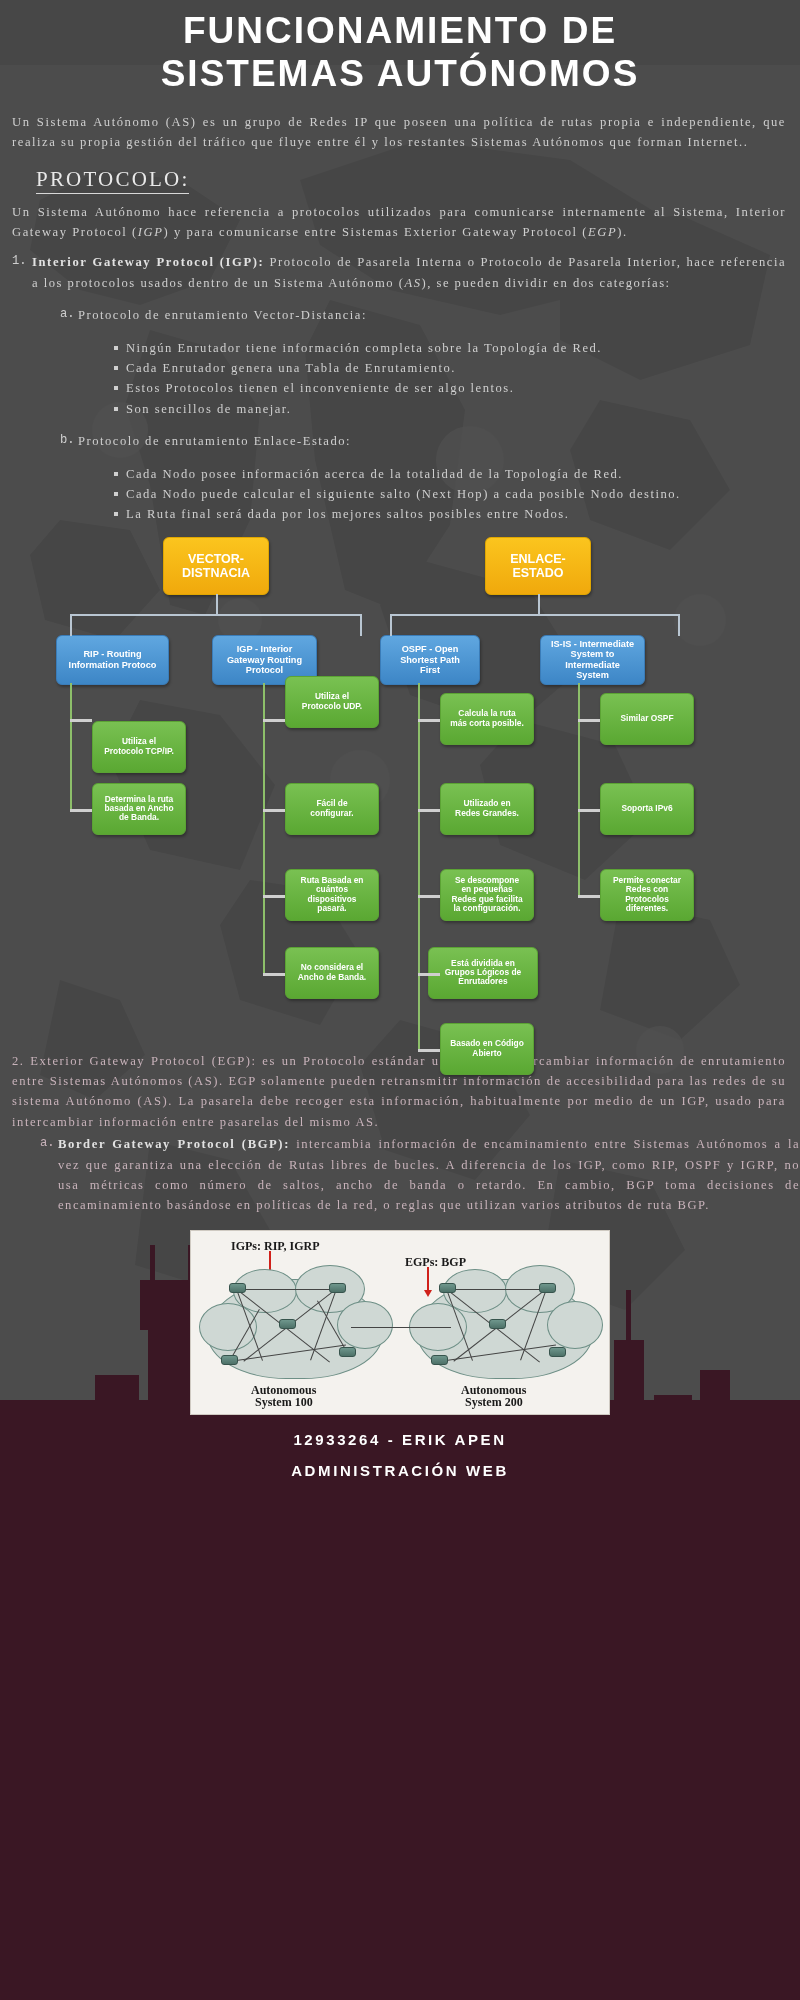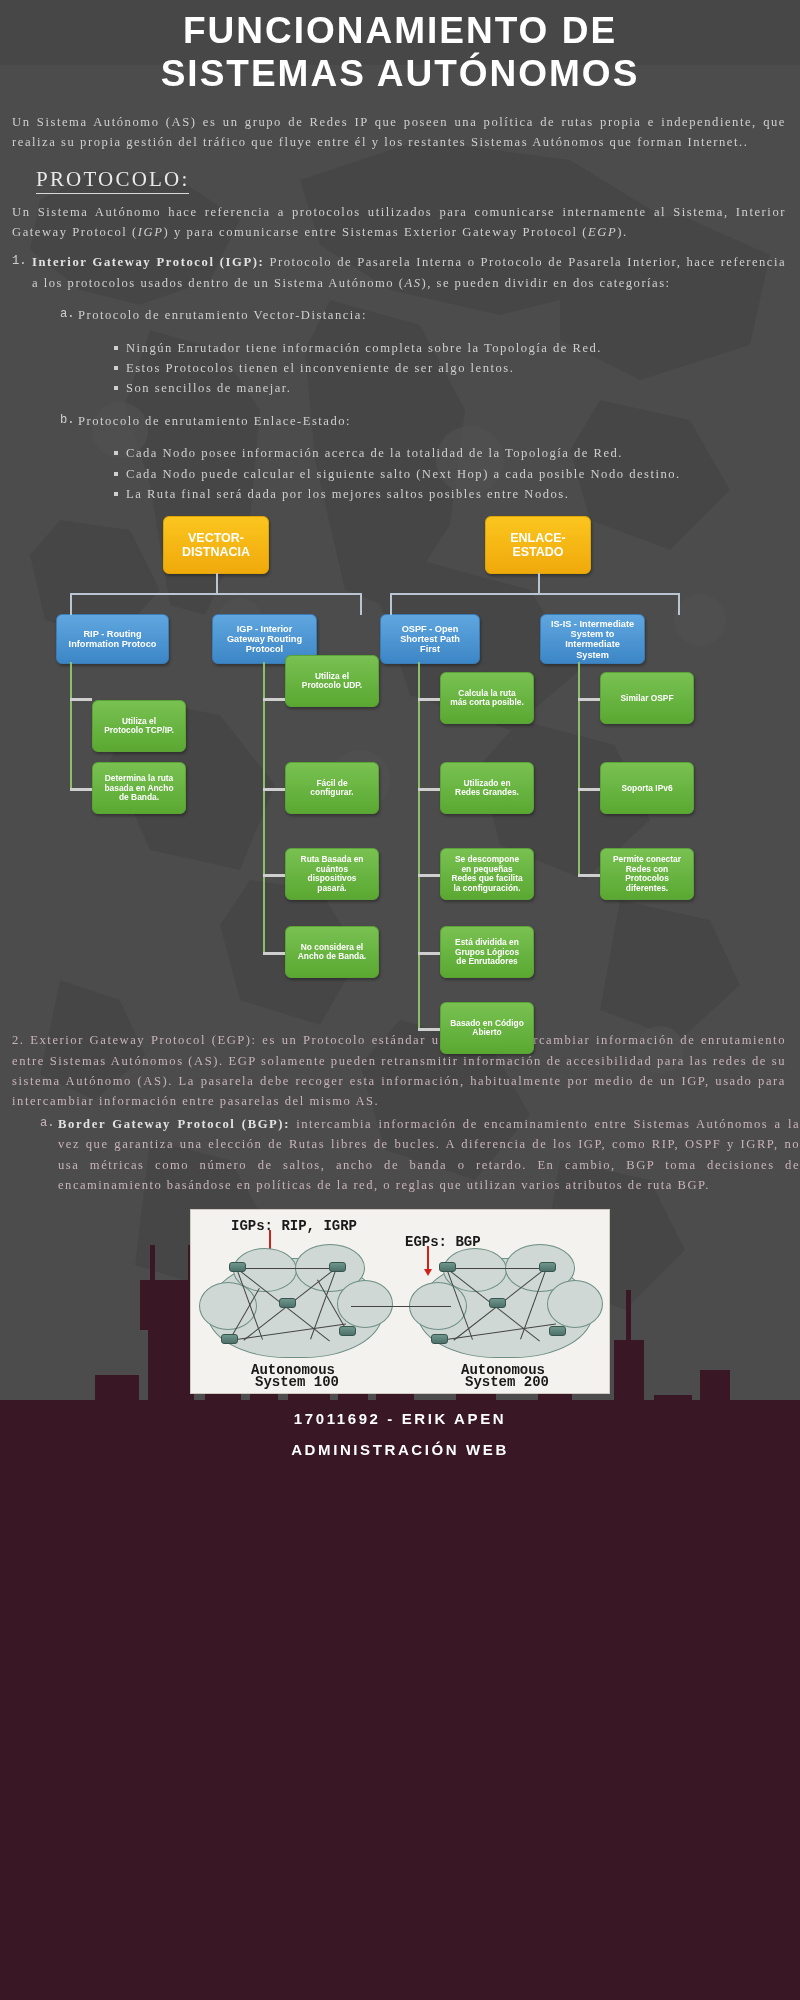--- a/index.html
+++ b/index.html
@@ -147,22 +147,22 @@
   
   .netpic {
     position:relative;
     width: 420px; height: 185px;
     margin: 14px auto 0;
     background:#f4f2ee;
     border:1px solid #cfcac2;
   }
   .netpic .nlabel {
     position:absolute;
-    font-family:Liberation Mono, monospace;
-    font-size:14px; font-weight:700; color:#1a1a1a;
+    font-family:Liberation Serif, serif;
+    font-size:12px; font-weight:700; color:#1a1a1a;
   }
   .cloud {
     position:absolute; border-radius:50%;
     background:#cfd8d4;
     border:1.3px solid #6d8f86;
   }
   .rtr {
     position:absolute; width:17px; height:10px; border-radius:3px;
     background: linear-gradient(#6f978d,#4d7168);
     border:1px solid #37544d;
@@ -273,20 +273,21 @@
 
   <ol class="numlist">
     <li>
       <span class="marker">1.</span><span class="lead">Interior Gateway Protocol (IGP):</span><span> Protocolo de Pasarela Interna o Protocolo de Pasarela Interior, hace referencia a los protocolos usados dentro de un Sistema Autónomo (</span><em class="ital">AS</em><span>), se pueden dividir en dos categorías:</span>
 
       <ol class="alphalist">
         <li>
           <span class="marker">a.</span><span>Protocolo de enrutamiento Vector-Distancia:</span>
           <ul class="bullets">
             <li>Ningún Enrutador tiene información completa sobre la Topología de Red.</li>
+            <li>Cada Enrutador genera una Tabla de Enrutamiento.</li>
             <li>Estos Protocolos tienen el inconveniente de ser algo lentos.</li>
             <li>Son sencillos de manejar.</li>
           </ul>
         </li>
         <li>
           <span class="marker">b.</span><span>Protocolo de enrutamiento Enlace-Estado:</span>
           <ul class="bullets">
             <li>Cada Nodo posee información acerca de la totalidad de la Topología de Red.</li>
             <li>Cada Nodo puede calcular el siguiente salto (Next Hop) a cada posible Nodo destino.</li>
             <li>La Ruta final será dada por los mejores saltos posibles entre Nodos.</li>
@@ -340,21 +341,21 @@
     <div class="node green" style="left:92px;top:246px;width:94px;height:52px;">Determina la ruta basada en Ancho de Banda.</div>
 
     <div class="node green" style="left:285px;top:139px;width:94px;height:52px;">Utiliza el Protocolo UDP.</div>
     <div class="node green" style="left:285px;top:246px;width:94px;height:52px;">Fácil de configurar.</div>
     <div class="node green" style="left:285px;top:332px;width:94px;height:52px;">Ruta Basada en cuántos dispositivos pasará.</div>
     <div class="node green" style="left:285px;top:410px;width:94px;height:52px;">No considera el Ancho de Banda.</div>
 
     <div class="node green" style="left:440px;top:156px;width:94px;height:52px;">Calcula la ruta más corta posible.</div>
     <div class="node green" style="left:440px;top:246px;width:94px;height:52px;">Utilizado en Redes Grandes.</div>
     <div class="node green" style="left:440px;top:332px;width:94px;height:52px;">Se descompone en pequeñas Redes que facilita la configuración.</div>
-    <div class="node green" style="left:440px;top:410px;width:94px;height:52px;">Está dividida en Grupos Lógicos de Enrutadores</div>
+    <div class="node green" style="left:428px;top:410px;width:110px;height:52px;">Está dividida en Grupos Lógicos de Enrutadores</div>
     <div class="node green" style="left:440px;top:486px;width:94px;height:52px;">Basado en Código Abierto</div>
 
     <div class="node green" style="left:600px;top:156px;width:94px;height:52px;">Similar OSPF</div>
     <div class="node green" style="left:600px;top:246px;width:94px;height:52px;">Soporta IPv6</div>
     <div class="node green" style="left:600px;top:332px;width:94px;height:52px;">Permite conectar Redes con Protocolos diferentes.</div>
   </div>
 
   <div class="bottom-text">
     <p class="para" style=""><span>2.</span>
       <span>Exterior Gateway Protocol (EGP): es un Protocolo estándar usado para intercambiar información de enrutamiento entre Sistemas Autónomos (AS). EGP solamente pueden retransmitir información de accesibilidad para las redes de su sistema Autónomo (AS). La pasarela debe recoger esta información, habitualmente por medio de un IGP, usado para intercambiar información entre pasarelas del mismo AS.</span></p>
@@ -415,17 +416,17 @@
     <div class="rtr" style="left:358px;top:116px;"></div>
     <div class="rtr" style="left:298px;top:88px;"></div>
 
     <span class="nlabel" style="left:60px;top:152px;">Autonomous</span>
     <span class="nlabel" style="left:64px;top:164px;">System 100</span>
     <span class="nlabel" style="left:270px;top:152px;">Autonomous</span>
     <span class="nlabel" style="left:274px;top:164px;">System 200</span>
   </div>
 
   <div class="footer">
-    <div class="line">17011692 - ERIK APEN</div>
+    <div class="line">12933264 - ERIK APEN</div>
     <div class="line">ADMINISTRACIÓN WEB</div>
   </div>
 
 </div>
 
 </body></html>

